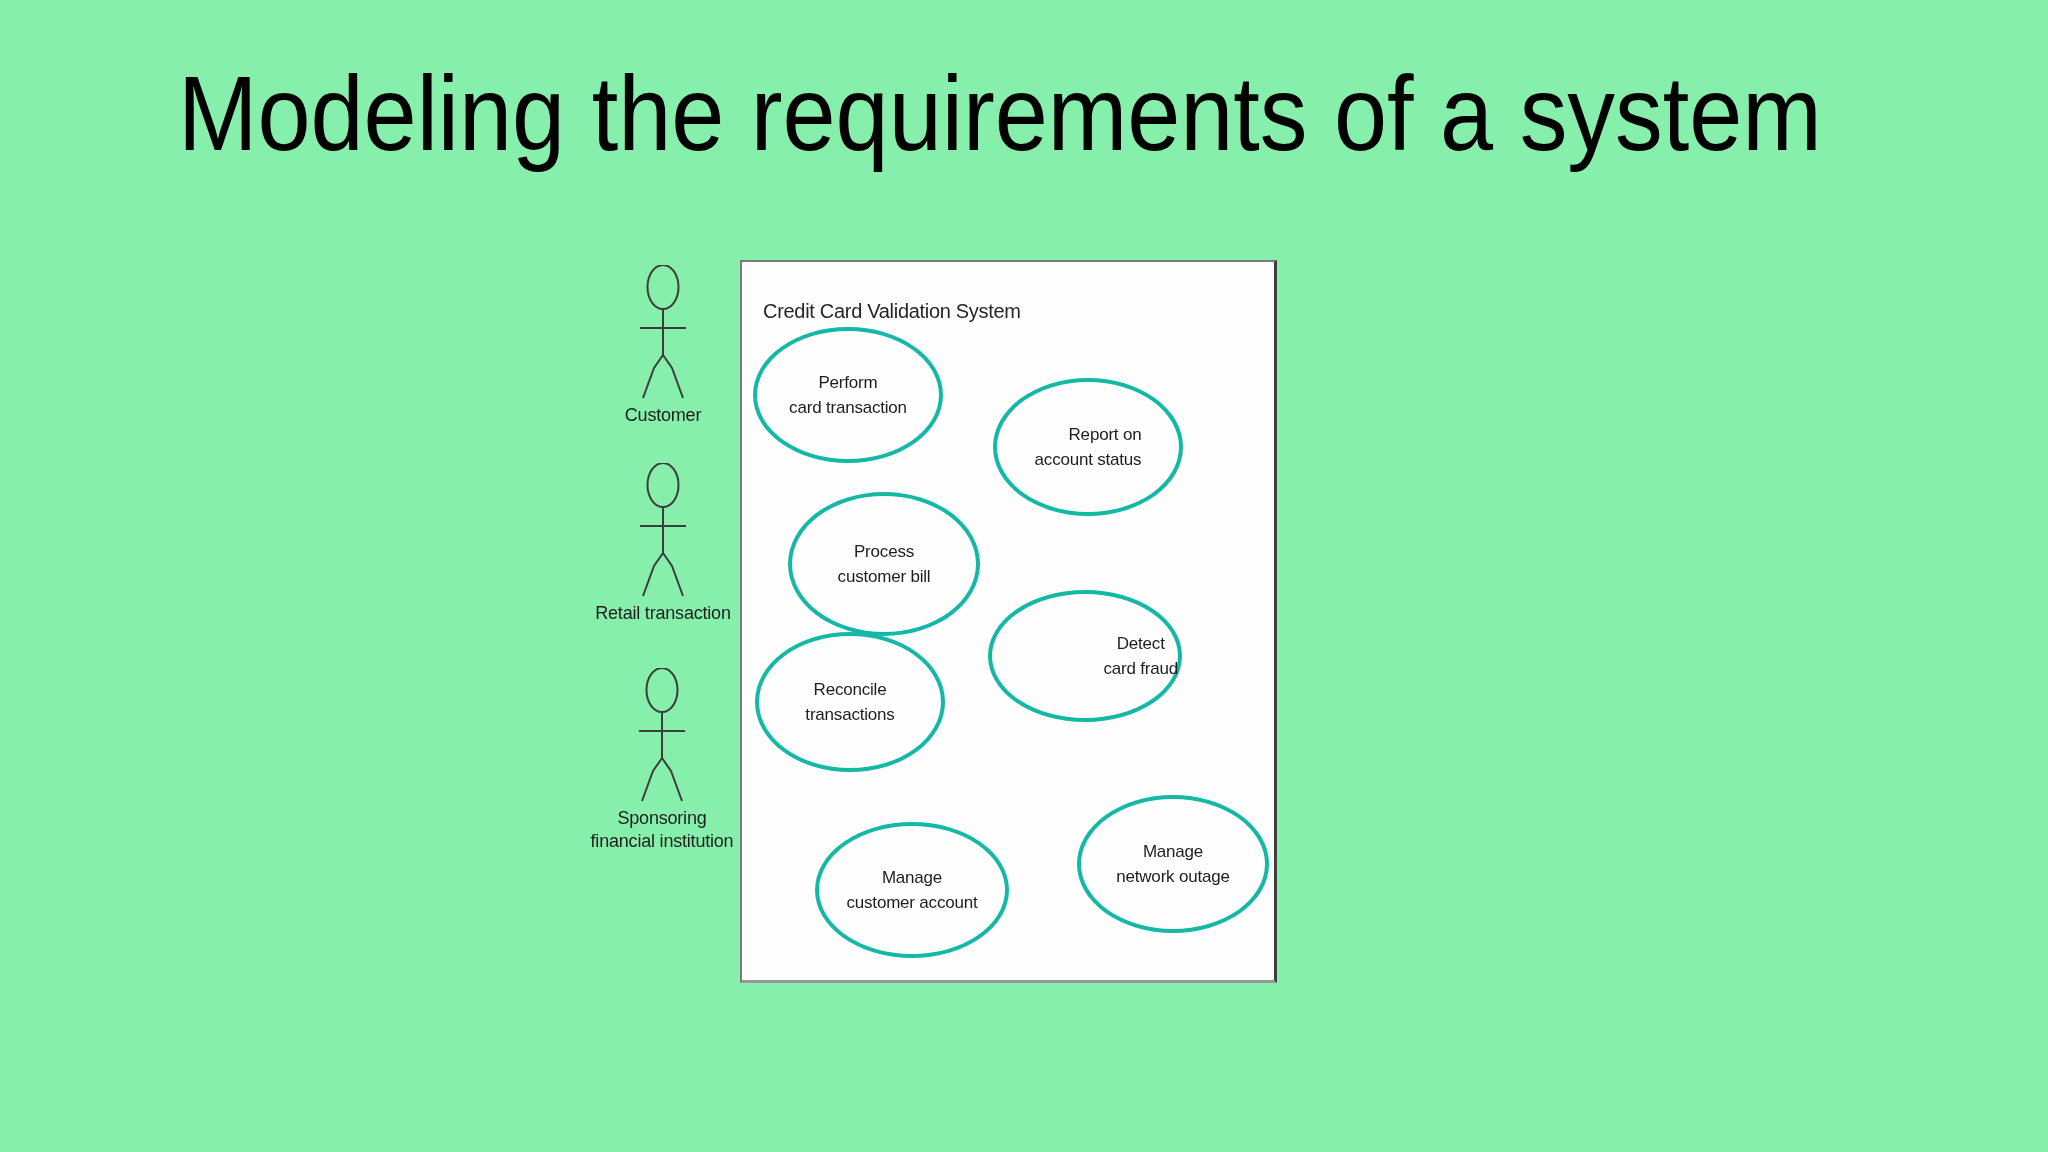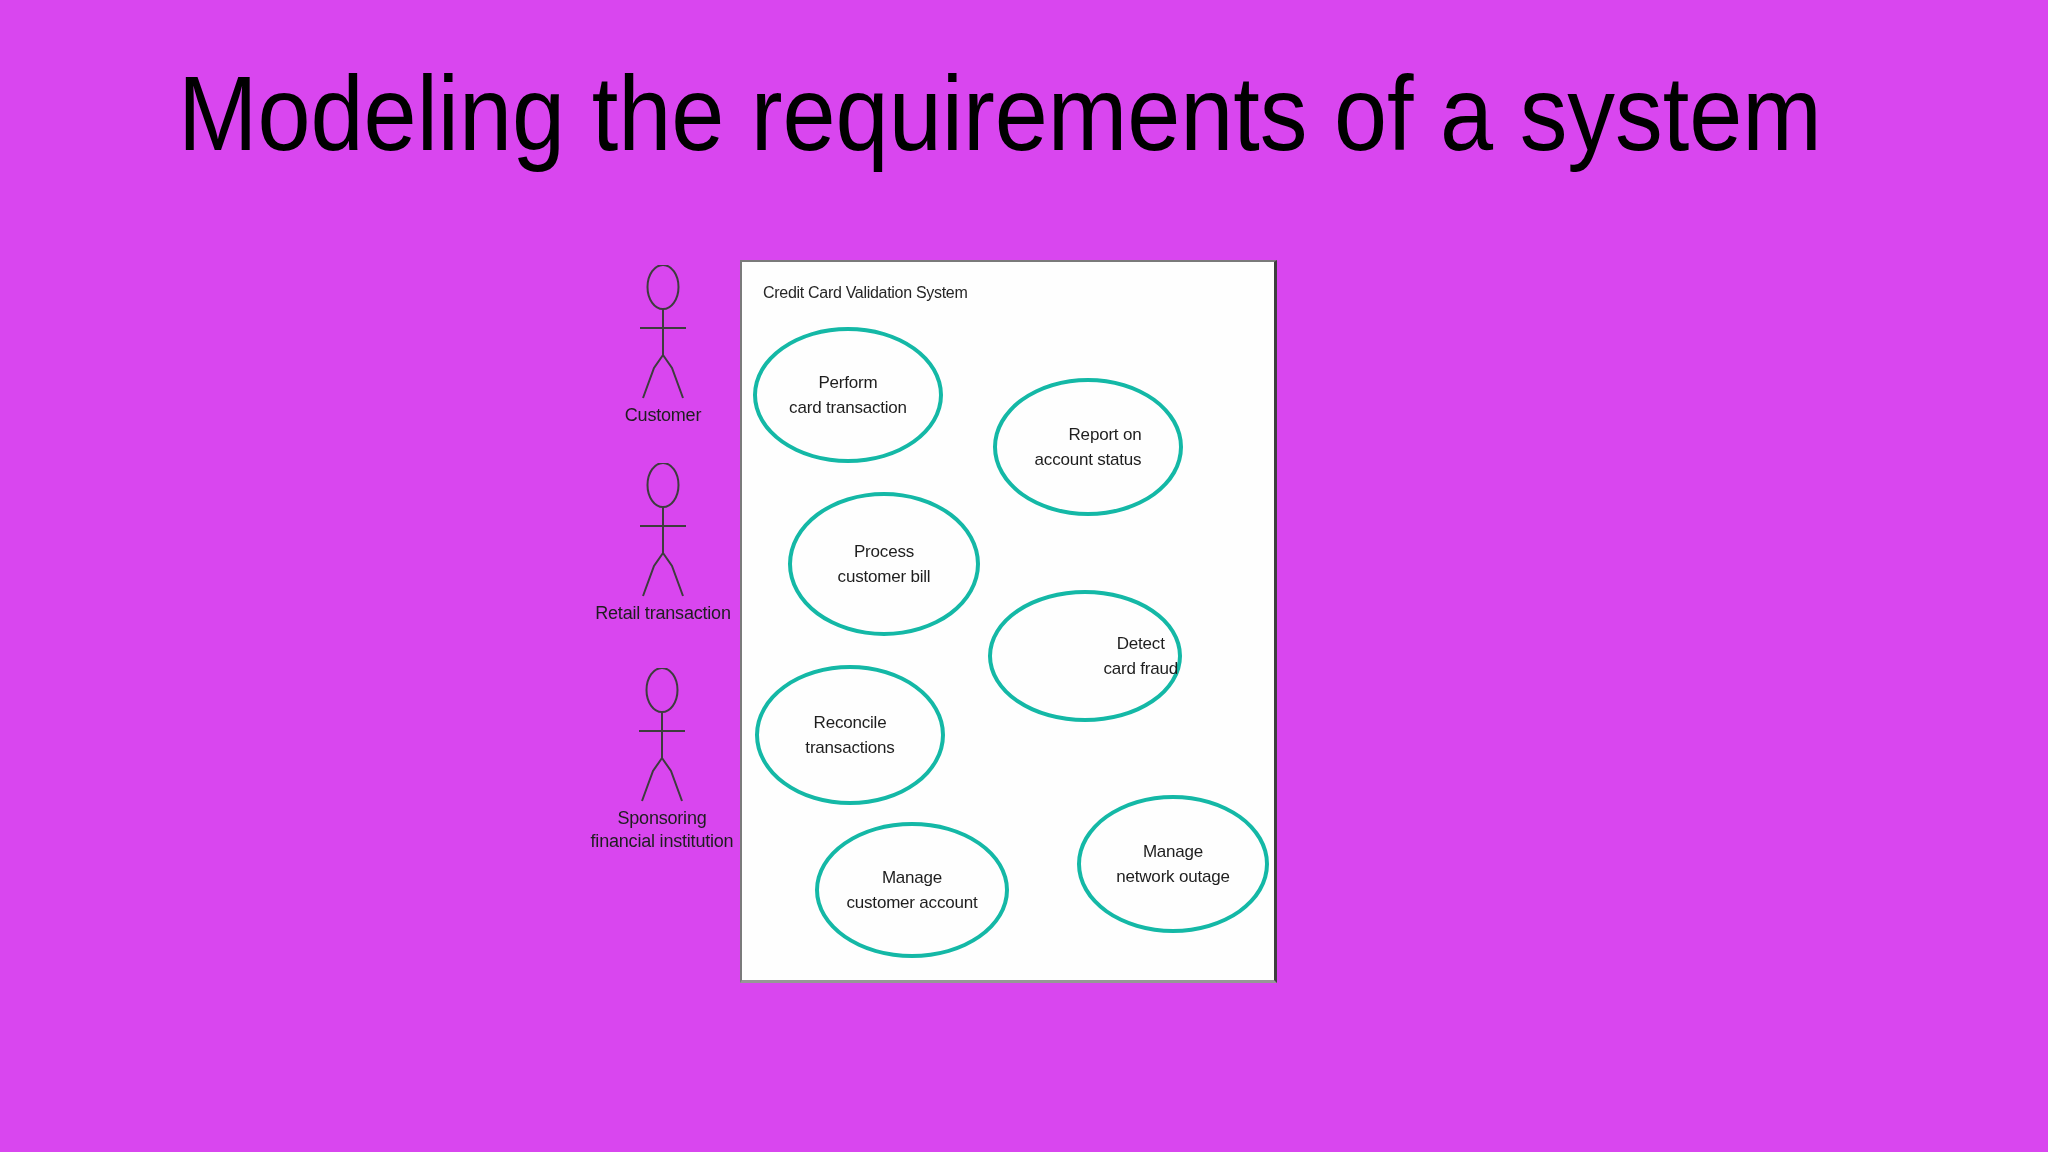--- a/index.html
+++ b/index.html
@@ -5,21 +5,21 @@
   * { margin: 0; padding: 0; box-sizing: border-box; }
   html, body {
     width: 2048px; height: 1152px;
     background: #ffffff;
     font-family: "Liberation Sans", sans-serif;
     overflow: hidden;
   }
   .slide {
     position: relative;
     width: 2048px; height: 1152px;
-    background: #d946ef;
+    background: #86efac;
   }
   .slide-title {
     position: absolute;
     left: 178px; top: 55px;
     font-size: 106px;
     font-weight: 400;
     line-height: 1.1;
     color: #000000;
     white-space: nowrap;
     transform: scaleX(0.9);
@@ -30,22 +30,22 @@
     position: absolute;
     left: 740px; top: 260px;
     width: 537px; height: 723px;
     background: #fefefe;
     border: 2px solid #7a7a7a;
     border-right: 3px solid #3f3f3f;
     border-bottom: 3px solid #979797;
   }
   .system-label {
     position: absolute;
-    left: 763px; top: 284px;
-    font-size: 16px;
+    left: 763px; top: 300px;
+    font-size: 20px;
     letter-spacing: -0.3px;
     color: #262626;
     white-space: nowrap;
   }
   
   .usecase {
     position: absolute;
     border: 4px solid #14b8a6;
     border-radius: 50%;
     background: #fefefe;
@@ -140,21 +140,21 @@
     <div class="usecase" style="left:788px; top:492px; width:192px; height:144px;">
       <span>Process
 customer bill</span>
     </div>
 
     <div class="usecase" style="left:988px; top:590px; width:194px; height:132px;justify-content:flex-end;">
       <span>Detect
 card fraud</span>
     </div>
 
-    <div class="usecase" style="left:755px; top:665px; width:190px; height:140px;">
+    <div class="usecase" style="left:755px; top:632px; width:190px; height:140px;">
       <span>Reconcile
 transactions</span>
     </div>
 
     <div class="usecase" style="left:815px; top:822px; width:194px; height:136px;">
       <span>Manage
 customer account</span>
     </div>
 
     <div class="usecase" style="left:1077px; top:795px; width:192px; height:138px;">

